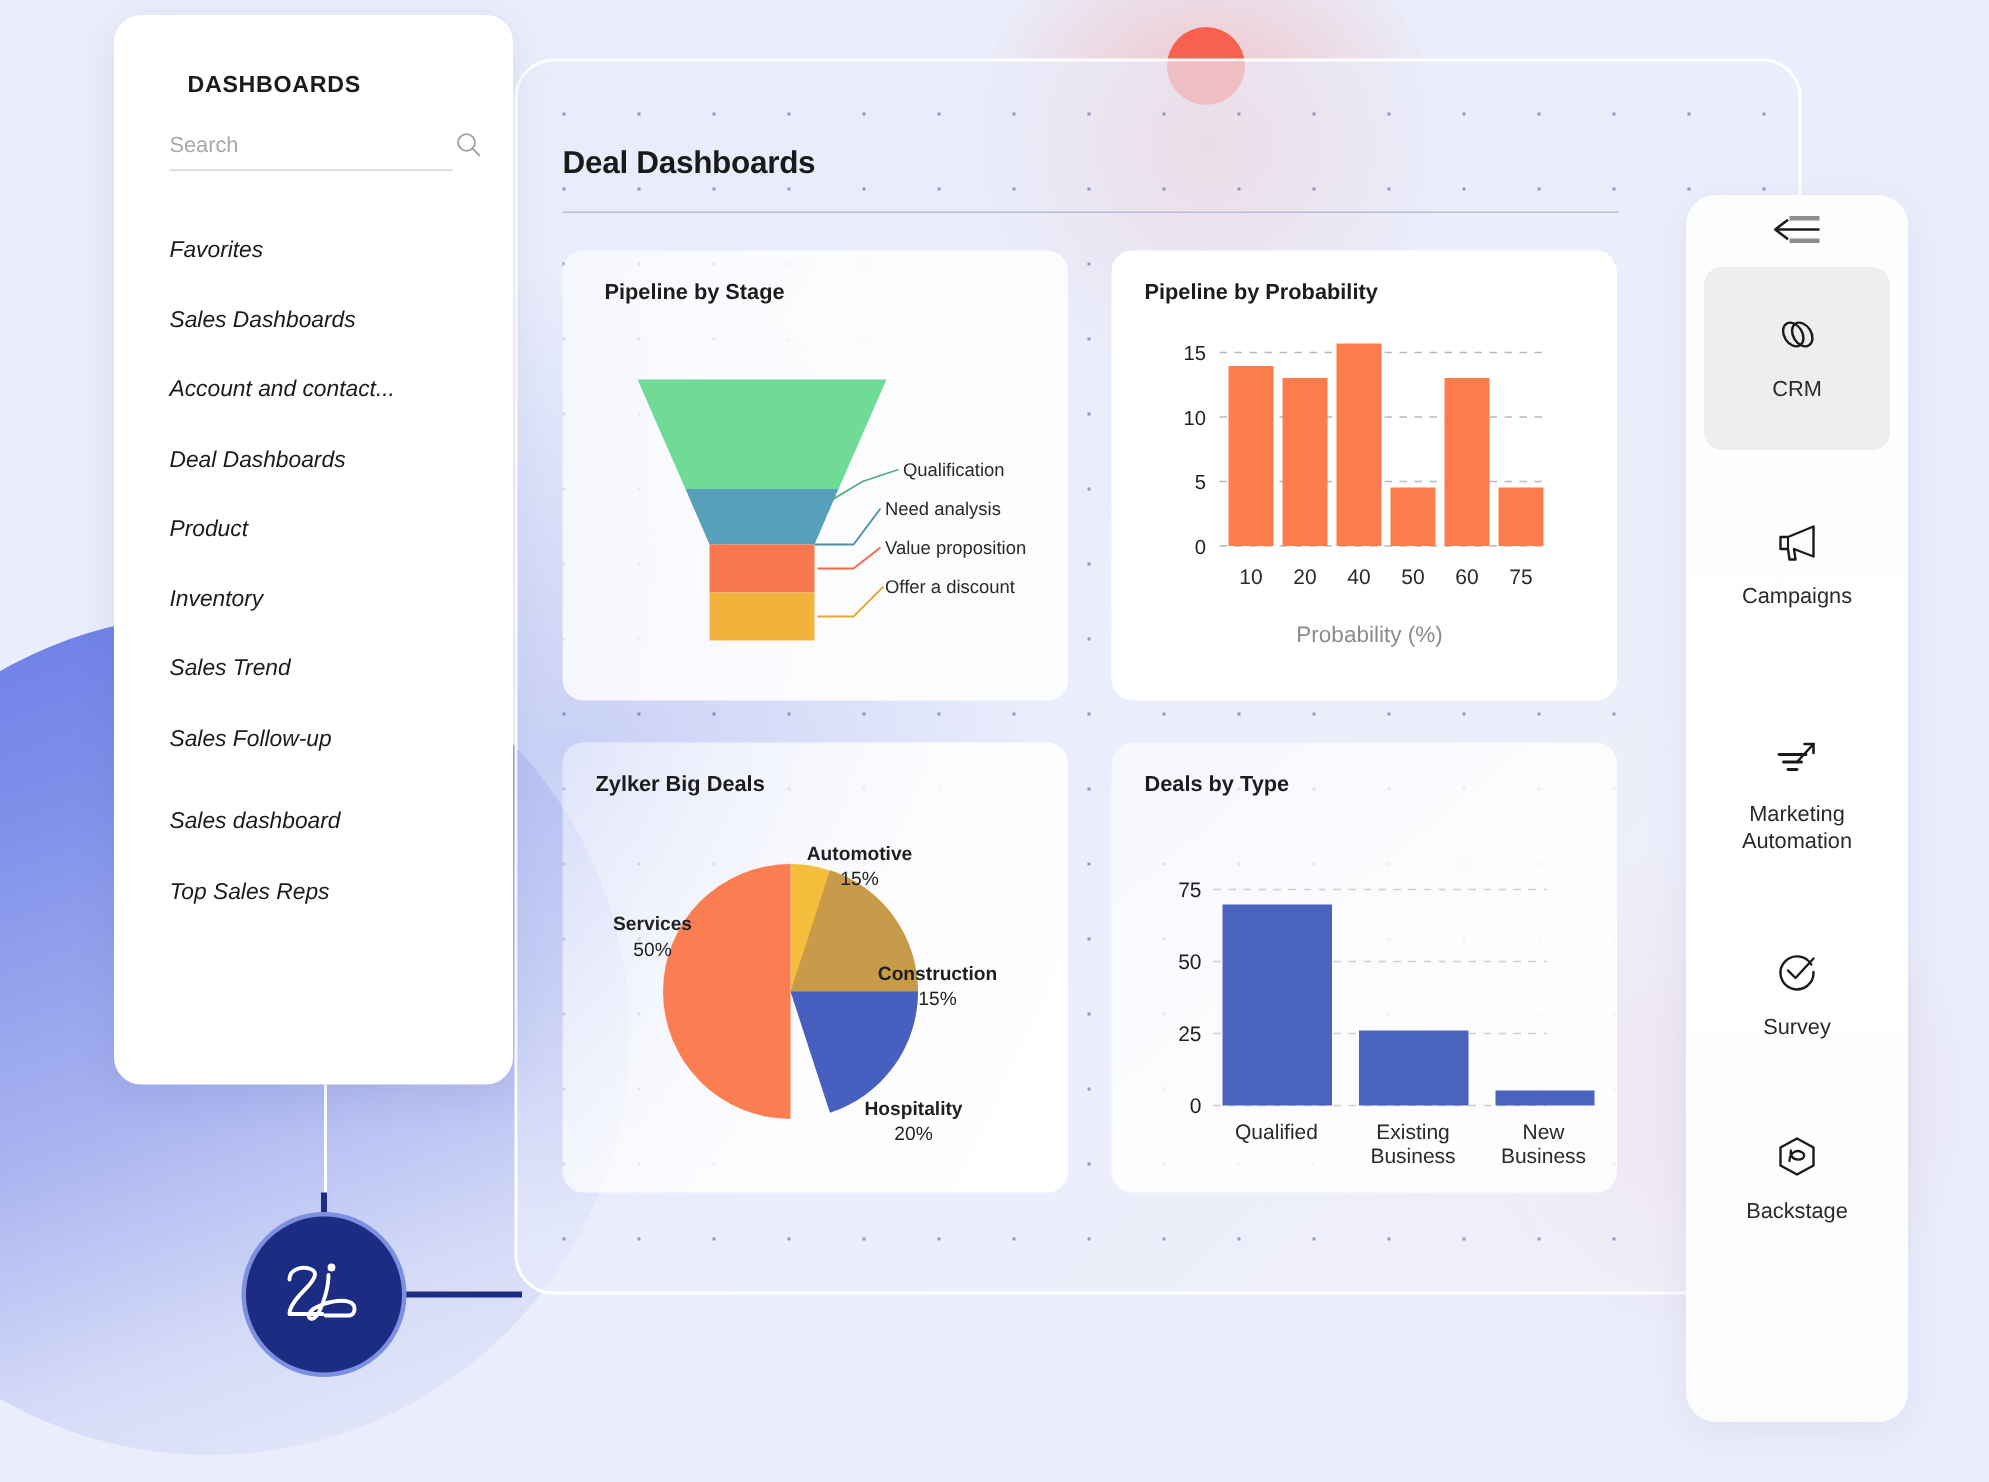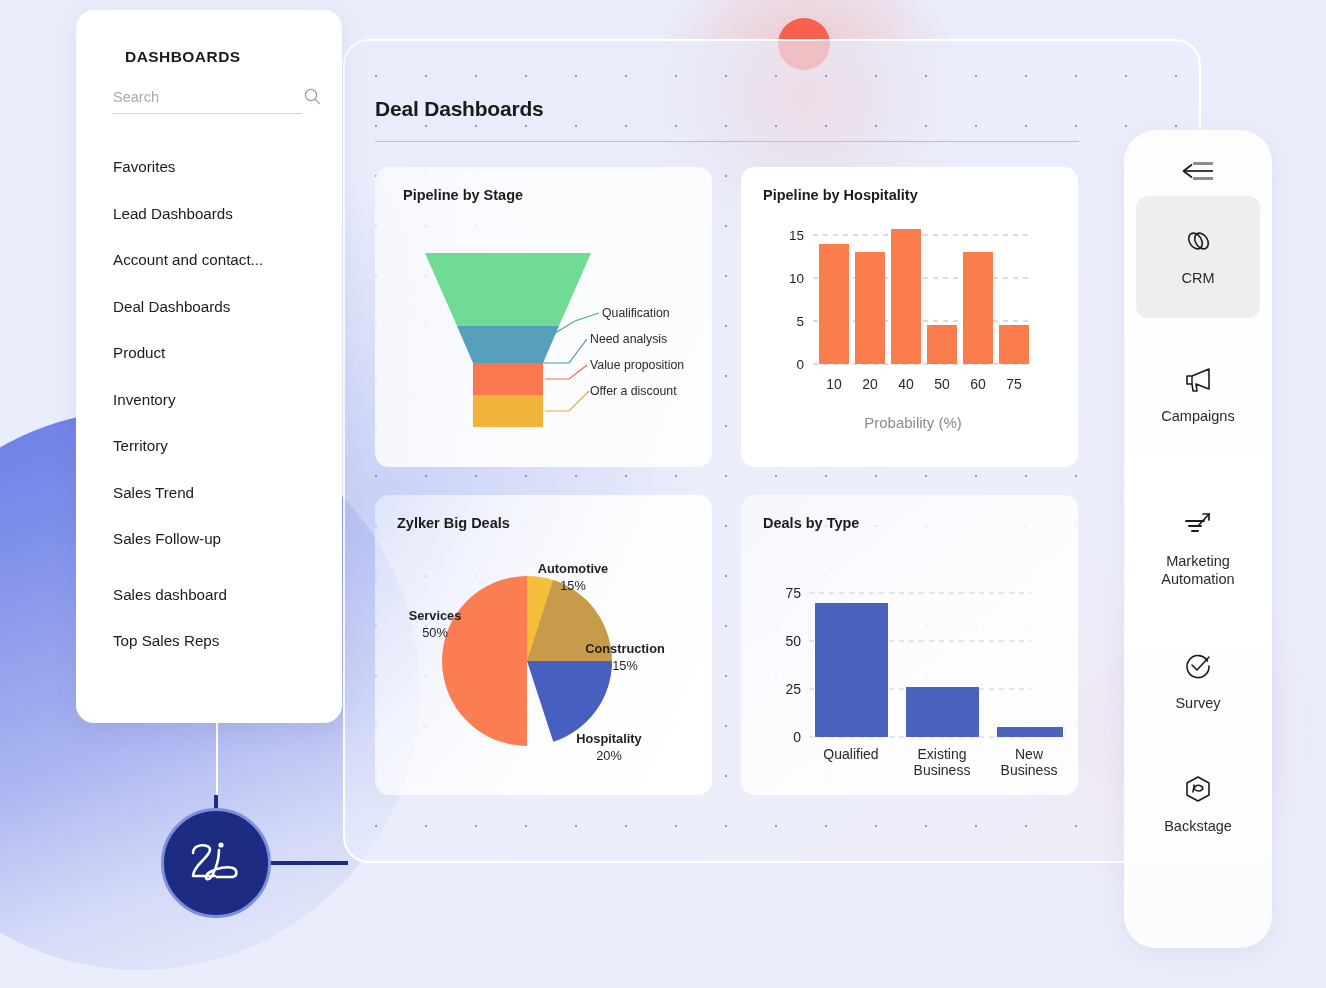--- a/index.html
+++ b/index.html
@@ -138,21 +138,21 @@
     font-family: "Liberation Sans", sans-serif;
     font-size: 14.5px; color: #3c3c3c; width: 150px;
   }
   #search-input::placeholder { color: #a9a9a9; }
   #search-icon { flex: 0 0 auto; }
 
   #sidebar-nav { margin-top: 30px; }
   .nav-item {
     font-size: 15.2px; color: #1b1b1b;
     height: 46.5px; line-height: 46.5px;
-    cursor: pointer; white-space: nowrap;
+    cursor: pointer; white-space: nowrap; font-style: italic;
   }
   .nav-item.spaced { margin-top: 9px; }
 
   
   #zia-connector-v {
     position: absolute; left: 216px; top: 723px;
     width: 2px; height: 97px; background: #ffffff; z-index: 5;
   }
   #zia-connector-v2 {
     position: absolute; left: 214px; top: 795px;
@@ -171,24 +171,23 @@
     display: flex; align-items: center; justify-content: center;
     cursor: pointer;
   }
 
   
   #right-rail {
     position: absolute;
     left: 1124px; top: 130px;
     width: 148px; height: 818px;
     background: linear-gradient(180deg, #fdfdfe 0%, #ffffff 55%, #fcfcfe 100%);
-    border-radius: 32px;
+    border-radius: 20px;
     z-index: 6;
     box-shadow: 0 6px 26px rgba(70,80,140,0.08);
-    padding-top: 18px;
   }
   #collapse-row { display: flex; justify-content: center; padding: 12px 0 14px; cursor: pointer; }
   .rail-item {
     display: flex; flex-direction: column; align-items: center;
     margin: 0 12px 6px;
     padding: 18px 4px 16px;
     border-radius: 12px;
     cursor: pointer;
   }
   .rail-item.active { background: #eeeeee; padding: 30px 4px 30px; }
@@ -233,21 +232,21 @@
 
             <text x="199" y="114" font-size="12.3" fill="#2a2a2a">Qualification</text>
             <text x="187" y="140" font-size="12.3" fill="#2a2a2a">Need analysis</text>
             <text x="187" y="166" font-size="12.3" fill="#2a2a2a">Value proposition</text>
             <text x="187" y="192" font-size="12.3" fill="#2a2a2a">Offer a discount</text>
           </svg>
         </div>
       </div>
 
       <div class="card" id="card-pipeline-probability">
-        <div class="card-title">Pipeline by Hospitality</div>
+        <div class="card-title">Pipeline by Probability</div>
         <div class="chart-area">
           <svg width="300" height="250" viewBox="0 0 300 250">
 
             <line x1="50" y1="32" x2="268" y2="32" stroke="#b9b9b9" stroke-width="1" stroke-dasharray="5 5"></line>
             <line x1="50" y1="75" x2="268" y2="75" stroke="#b9b9b9" stroke-width="1" stroke-dasharray="5 5"></line>
             <line x1="50" y1="118" x2="268" y2="118" stroke="#b9b9b9" stroke-width="1" stroke-dasharray="5 5"></line>
             <line x1="50" y1="161" x2="268" y2="161" stroke="#b9b9b9" stroke-width="1" stroke-dasharray="5 5"></line>
 
             <text x="41" y="37" font-size="13.5" fill="#1f1f1f" text-anchor="end">15</text>
             <text x="41" y="80" font-size="13.5" fill="#1f1f1f" text-anchor="end">10</text>
@@ -337,26 +336,25 @@
     <span id="search-icon">
       <svg width="17" height="17" viewBox="0 0 17 17">
         <circle cx="7" cy="7" r="5.6" fill="none" stroke="#9d9d9d" stroke-width="1.25"></circle>
         <line x1="11.2" y1="11.2" x2="15.6" y2="15.6" stroke="#9d9d9d" stroke-width="1.25" stroke-linecap="round"></line>
       </svg>
     </span>
   </div>
 
   <div id="sidebar-nav">
     <div class="nav-item">Favorites</div>
-    <div class="nav-item">Lead Dashboards</div>
+    <div class="nav-item">Sales Dashboards</div>
     <div class="nav-item">Account and contact...</div>
     <div class="nav-item">Deal Dashboards</div>
     <div class="nav-item">Product</div>
     <div class="nav-item">Inventory</div>
-    <div class="nav-item">Territory</div>
     <div class="nav-item">Sales Trend</div>
     <div class="nav-item">Sales Follow-up</div>
     <div class="nav-item spaced">Sales dashboard</div>
     <div class="nav-item">Top Sales Reps</div>
   </div>
 </div>
 
 <div id="zia-connector-v"></div>
 <div id="zia-connector-v2"></div>
 <div id="zia-connector-h"></div>

